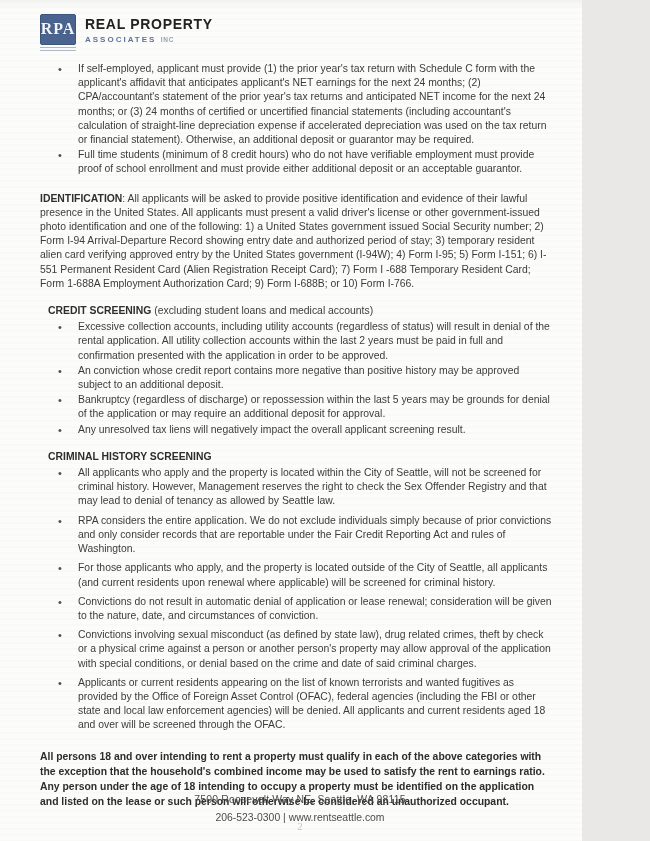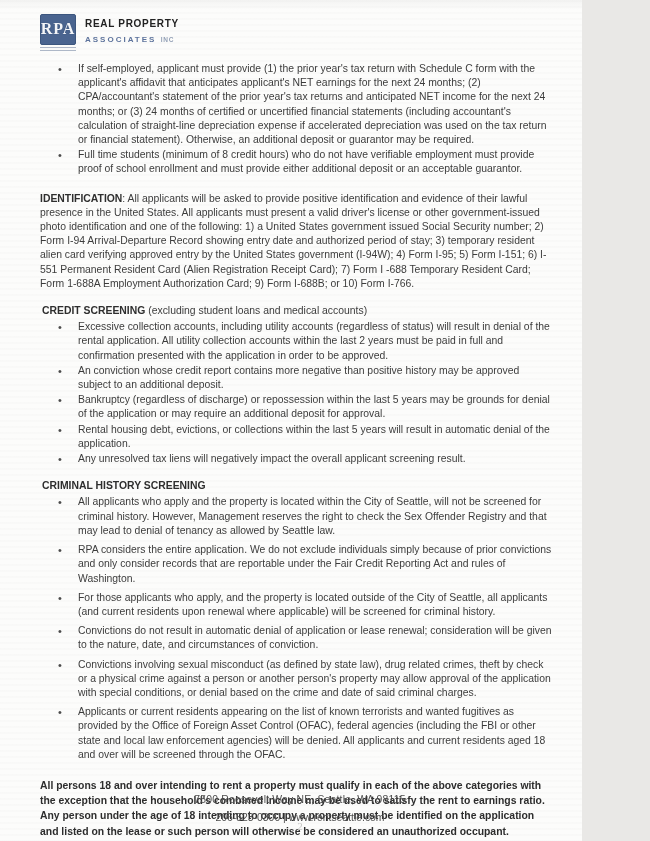--- a/index.html
+++ b/index.html
@@ -46,40 +46,40 @@
     letter-spacing: 1px;
     display: flex; align-items: center; justify-content: center;
     text-shadow: 0 0 1px #2e4668;
   }
   .logo-base {
     height: 5px; margin-top: 2px;
     background: repeating-linear-gradient(180deg, #9aa6bb 0 1px, rgba(0,0,0,0) 1px 3px);
     opacity: 0.8;
   }
   .logo-name1 {
-    font-size: 10px; font-weight: bold; color: #222; letter-spacing: 0.7px; margin-top: 3px;
+    font-size: 14px; font-weight: bold; color: #222; letter-spacing: 0.7px; margin-top: 3px;
   }
   .logo-name2 {
     font-size: 8px; font-weight: bold; color: #5d739c; letter-spacing: 2px; margin-top: 2px;
   }
   .logo-name2 .inc { font-size: 6.5px; color: #93a0b6; letter-spacing: 0.8px; }
 
   
   p { margin: 0; }
   b { color: #2e2e2e; }
   ul.bullets { list-style: none; margin: 0; padding: 0; }
   ul.bullets li { position: relative; padding-left: 38px; margin-bottom: 1px; }
   ul.bullets li::before {
     content: "\2022";
     position: absolute; left: 18px; top: 0;
     font-size: 11px; color: #4a4a4a;
   }
   ul.bullets.spaced li { margin-bottom: 5px; }
   .para-identification { margin-top: 15px; }
-  .heading-row { margin: 13px 0 2px 2px; }
+  .heading-row { margin: 13px 0 2px 8px; }
   .closing {
     margin-top: 16px;
     font-weight: bold; color: #2d2d2d;
     line-height: 15.2px;
   }
 
   
   .footer {
     position: absolute; left: 18px; right: 0; top: 794px;
     text-align: center;
@@ -118,21 +118,20 @@
       <li>Full time students (minimum of 8 credit hours) who do not have verifiable employment must provide proof of school enrollment and must provide either additional deposit or an acceptable guarantor.</li>
     </ul>
 
     <p class="para-identification"><b>IDENTIFICATION</b><span>: </span><span>All applicants will be asked to provide positive identification and evidence of their lawful presence in the United States. All applicants must present a valid driver's license or other government-issued photo identification and one of the following: 1) a United States government issued Social Security number; 2) Form I-94 Arrival-Departure Record showing entry date and authorized period of stay; 3) temporary resident alien card verifying approved entry by the United States government (I-94W); 4) Form I-95; 5) Form I-151; 6) I-551 Permanent Resident Card (Alien Registration Receipt Card); 7) Form I -688 Temporary Resident Card; Form 1-688A Employment Authorization Card; 9) Form I-688B; or 10) Form I-766.</span></p>
 
     <p class="heading-row"><b>CREDIT SCREENING</b><span> (excluding student loans and medical accounts)</span></p>
     <ul class="bullets">
       <li>Excessive collection accounts, including utility accounts (regardless of status) will result in denial of the rental application. All utility collection accounts within the last 2 years must be paid in full and confirmation presented with the application in order to be approved.</li>
       <li>An conviction whose credit report contains more negative than positive history may be approved subject to an additional deposit.</li>
       <li>Bankruptcy (regardless of discharge) or repossession within the last 5 years may be grounds for denial of the application or may require an additional deposit for approval.</li>
-      <li>Rental housing debt, evictions, or collections within the last 5 years will result in automatic denial of the application.</li>
       <li>Any unresolved tax liens will negatively impact the overall applicant screening result.</li>
     </ul>
 
     <p class="heading-row"><b>CRIMINAL HISTORY SCREENING</b></p>
     <ul class="bullets spaced">
       <li>All applicants who apply and the property is located within the City of Seattle, will not be screened for criminal history. However, Management reserves the right to check the Sex Offender Registry and that may lead to denial of tenancy as allowed by Seattle law.</li>
       <li>RPA considers the entire application. We do not exclude individuals simply because of prior convictions and only consider records that are reportable under the Fair Credit Reporting Act and rules of Washington.</li>
       <li>For those applicants who apply, and the property is located outside of the City of Seattle, all applicants (and current residents upon renewal where applicable) will be screened for criminal history.</li>
       <li>Convictions do not result in automatic denial of application or lease renewal; consideration will be given to the nature, date, and circumstances of conviction.</li>
       <li>Convictions involving sexual misconduct (as defined by state law), drug related crimes, theft by check or a physical crime against a person or another person's property may allow approval of the application with special conditions, or denial based on the crime and date of said criminal charges.</li>

